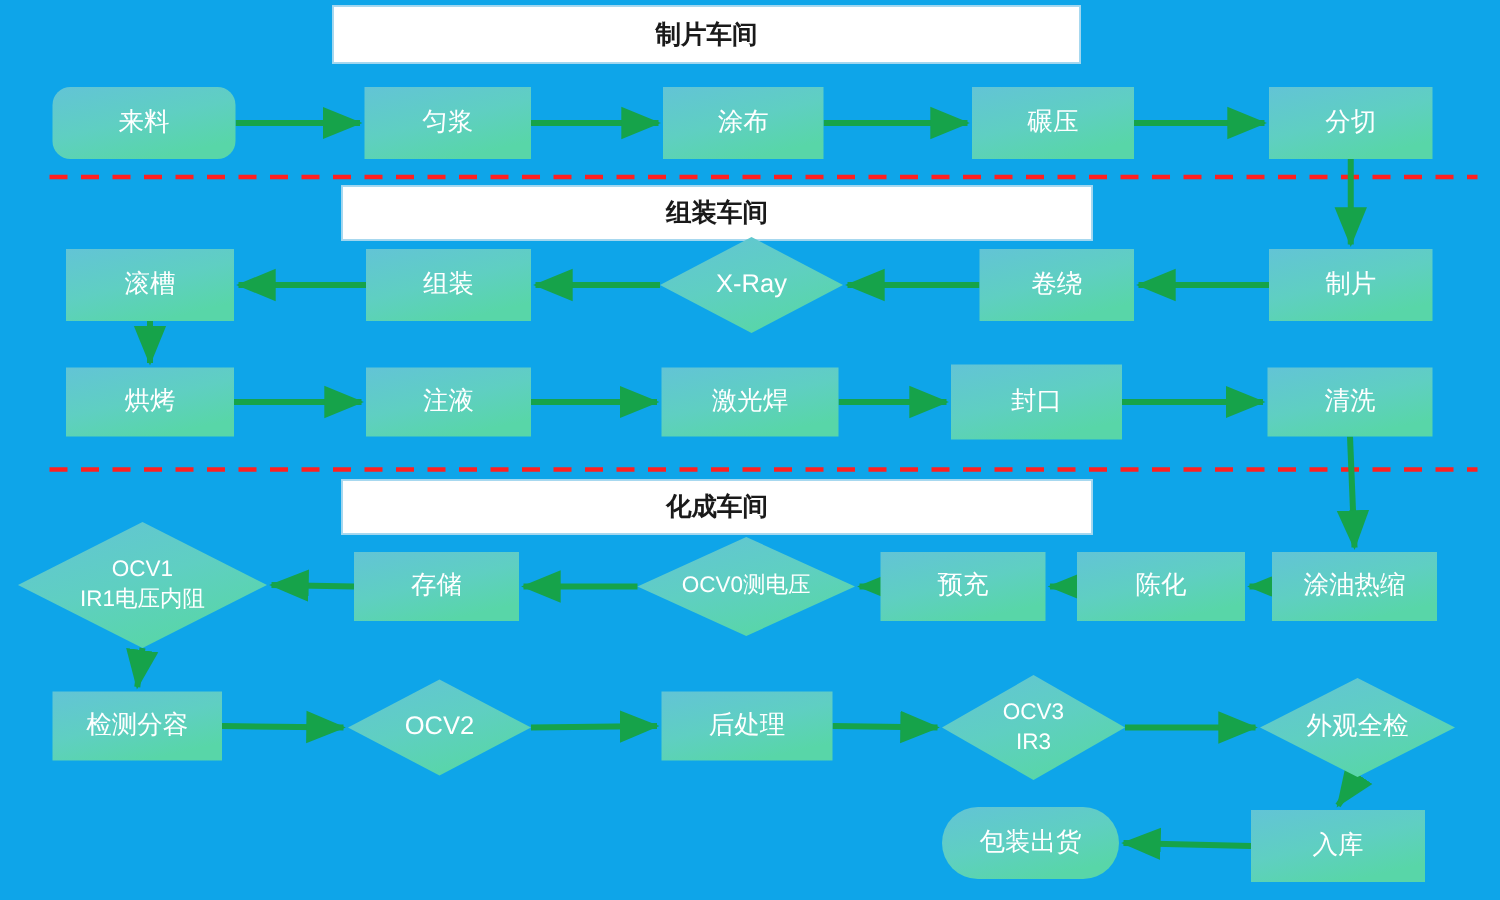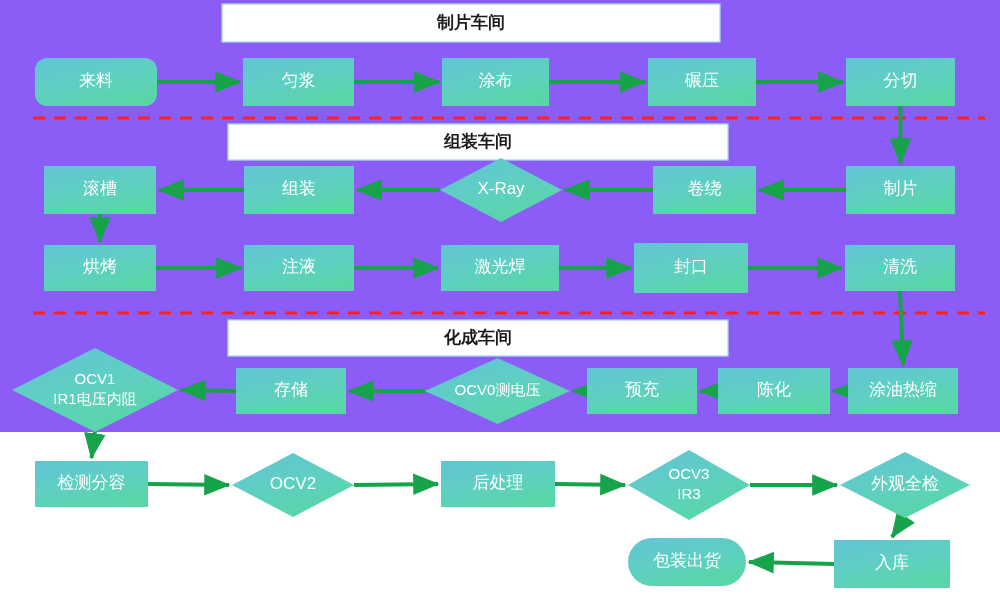--- a/index.html
+++ b/index.html
@@ -1,18 +1,18 @@
 <!DOCTYPE html>
 <html><head>
 <meta charset="utf-8">
 <style>
   html,body{margin:0;padding:0;background:#ffffff;}
   body{width:1000px;height:600px;overflow:hidden;
        font-family:"Liberation Sans","DejaVu Sans",sans-serif;}
-  #stage{position:relative;width:1000px;height:432px;background:#8b5cf6;}
+  #stage{position:relative;width:1000px;height:600px;background:#0ea5e9;}
   svg{display:block;}
   .node-label{fill:#ffffff;font-size:17px;font-family:"Liberation Sans","DejaVu Sans",sans-serif;
               text-anchor:middle;dominant-baseline:middle;}
   .node-label.small{font-size:15px;}
   .band-label{fill:#1a1a1a;font-size:17px;font-family:"Liberation Sans","DejaVu Sans",sans-serif;
               text-anchor:middle;dominant-baseline:middle;font-weight:600;}
 </style>
 </head>
 <body>
 

